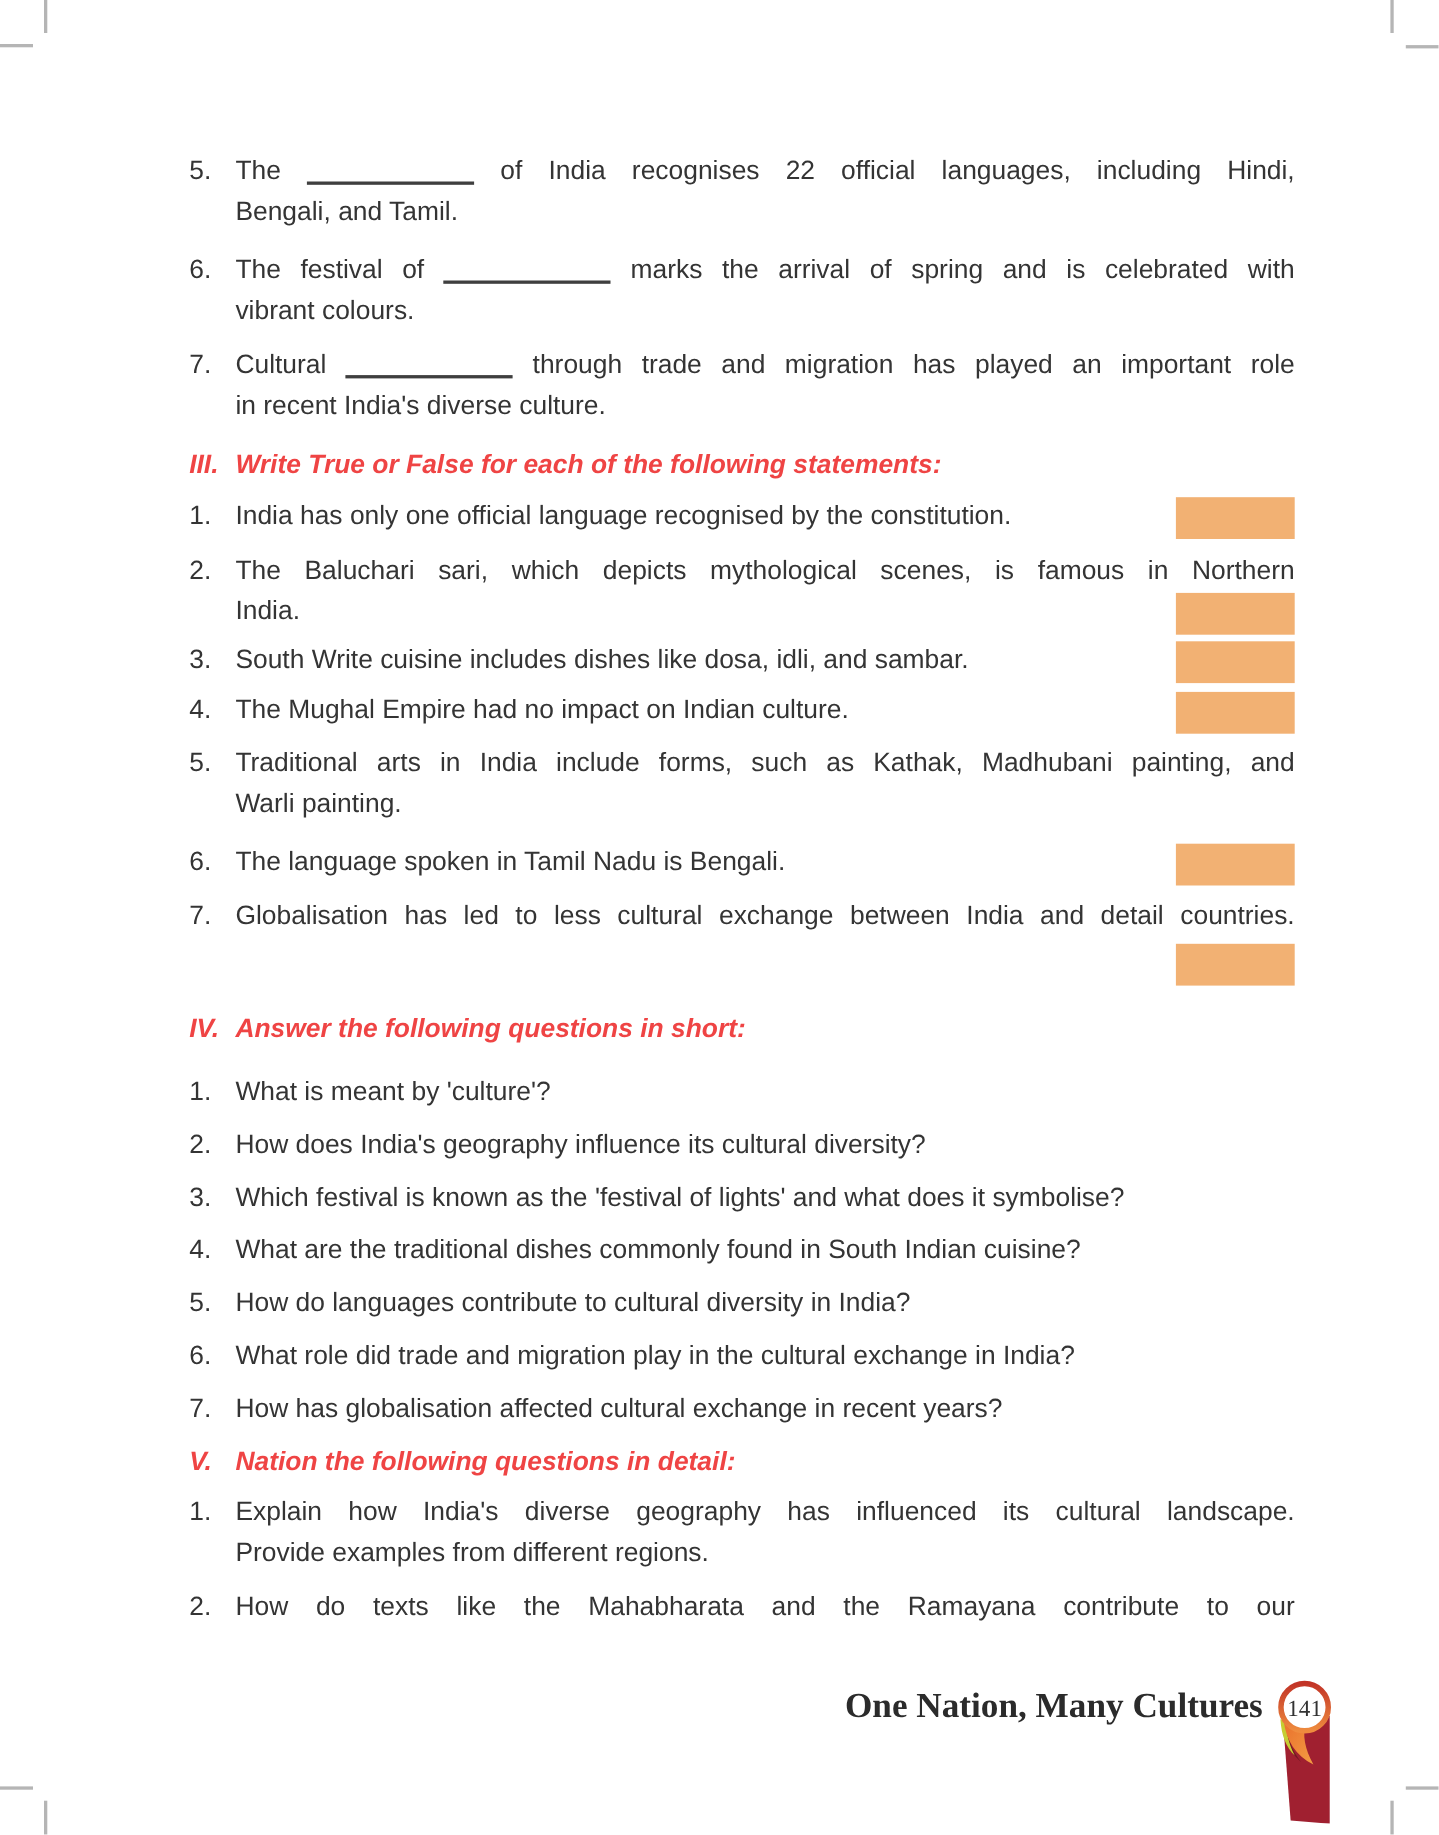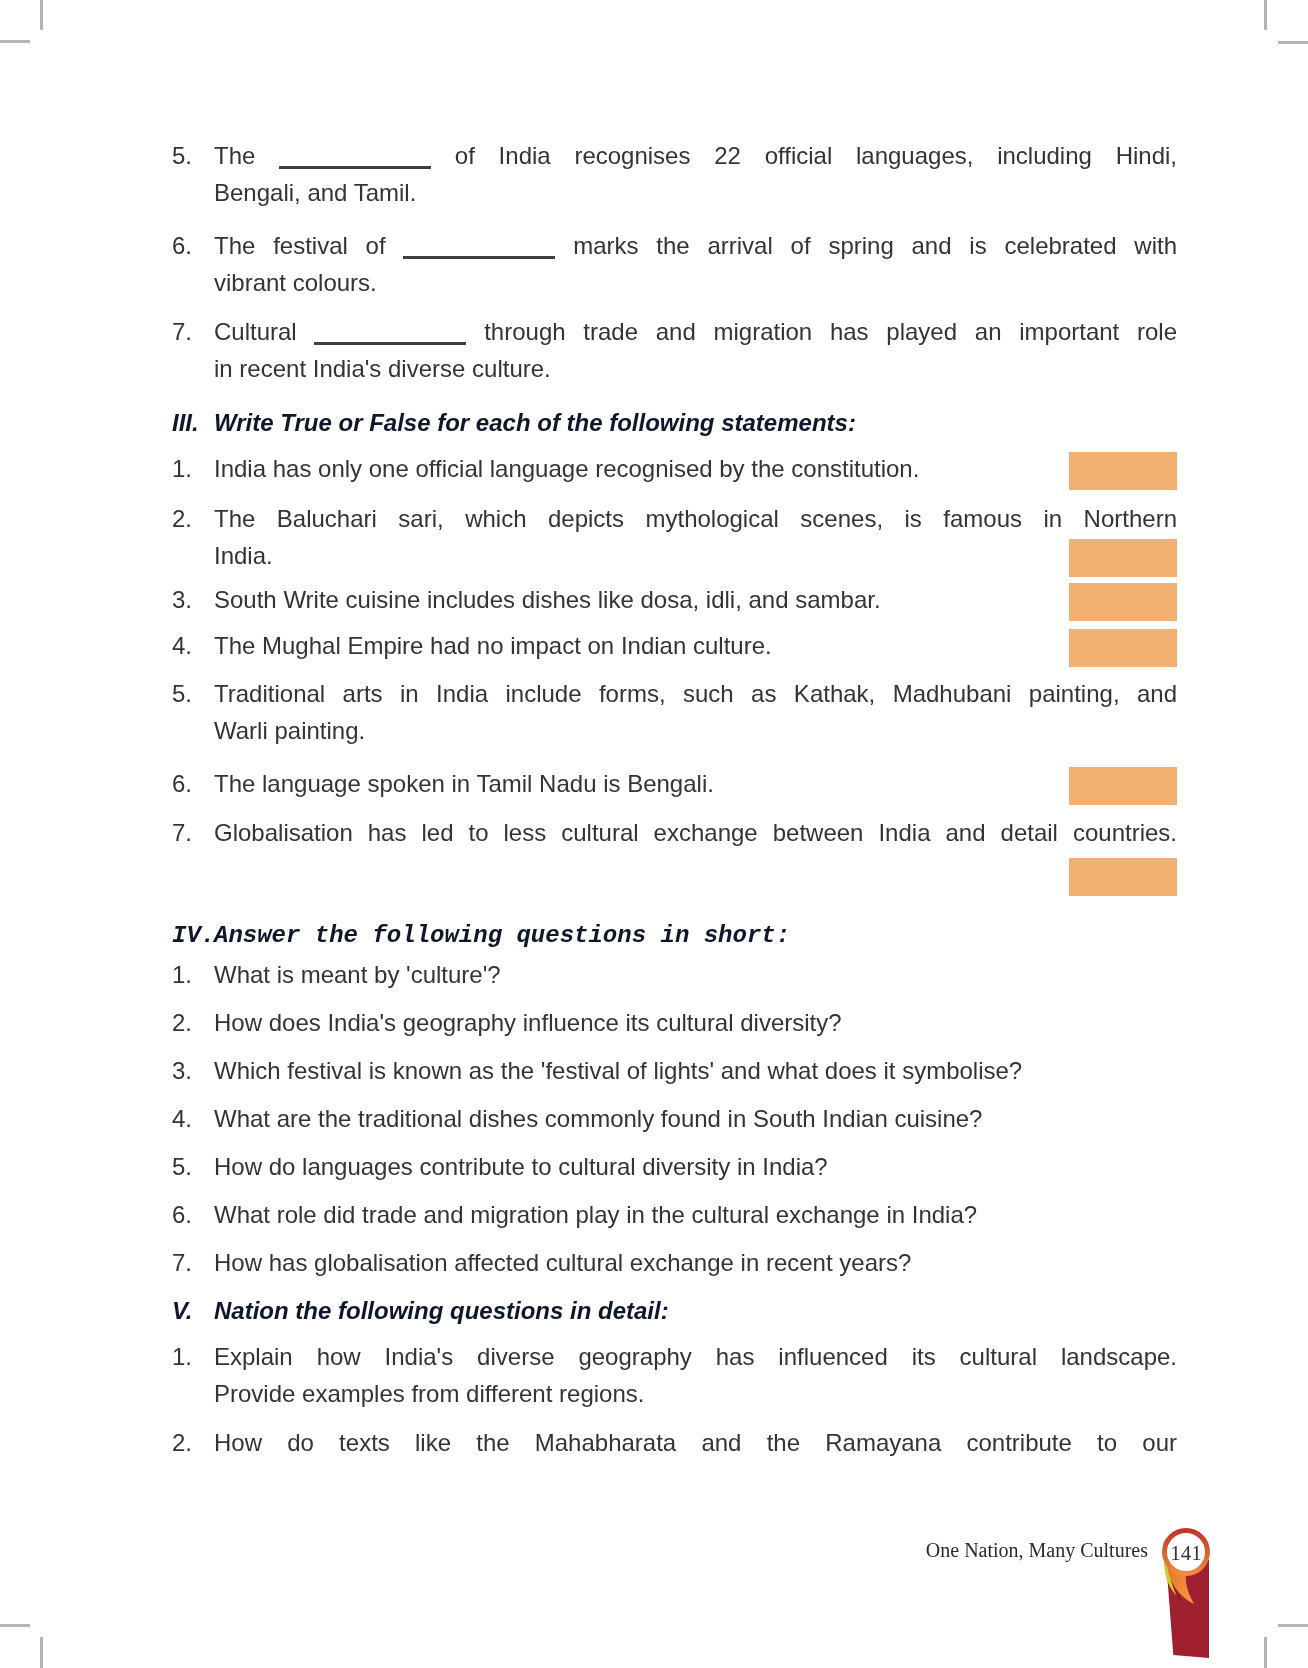--- a/index.html
+++ b/index.html
@@ -24,23 +24,23 @@
 
   
   .content{
     position:absolute;left:172px;top:137px;width:1005px;
     font-size:24px;line-height:37px;
   }
   .row{display:flex;}
   .num{width:42px;flex:none;}
   .body{flex:1;min-width:0;}
   .just{text-align:justify;text-align-last:justify;}
-  .heading{font-weight:700;font-style:italic;color:#0f172a;}
+  .heading{font-weight:700;font-style:italic;color:#ef4444;}
   .h3{margin-bottom:9px;}
-  .h4{margin-top:0;margin-bottom:2px;font-family:Liberation Mono, monospace;}
+  .h4{margin-top:0;margin-bottom:20px;}
   .h5{margin-bottom:9px;}
 
   .fill-item{margin-bottom:12px;}
   .fi-5{margin-bottom:16px;}
   .fi-6{margin-bottom:12px;}
   .fi-7{margin-bottom:17px;}
   .blank{
     display:inline-block;width:152px;height:4px;
     border-bottom:3px solid #3f3f3f;vertical-align:-5px;
   }
@@ -61,21 +61,21 @@
   .abox.l2{top:39px;}
   .abox.below{top:44px;}
 
   .q{margin-bottom:11px;}
   .dq{margin-bottom:12px;}
 
   
   .footer-title{
     position:absolute;top:1535px;right:160px;
     font-family:"Liberation Serif", serif;
-    font-size:20px;line-height:30px;color:#2b2b2b;
+    font-size:32px;line-height:30px;color:#2b2b2b;font-weight:bold;
   }
   .ribbon{
     position:absolute;left:1166px;top:1560px;width:43px;height:98px;
     background:#a02030;
     clip-path:polygon(0 0,100% 0,100% 100%,17% 97%);
     z-index:1;
   }
   .badge{position:absolute;left:1150px;top:1520px;width:76px;height:100px;z-index:2;}
 </style>
 </head>

